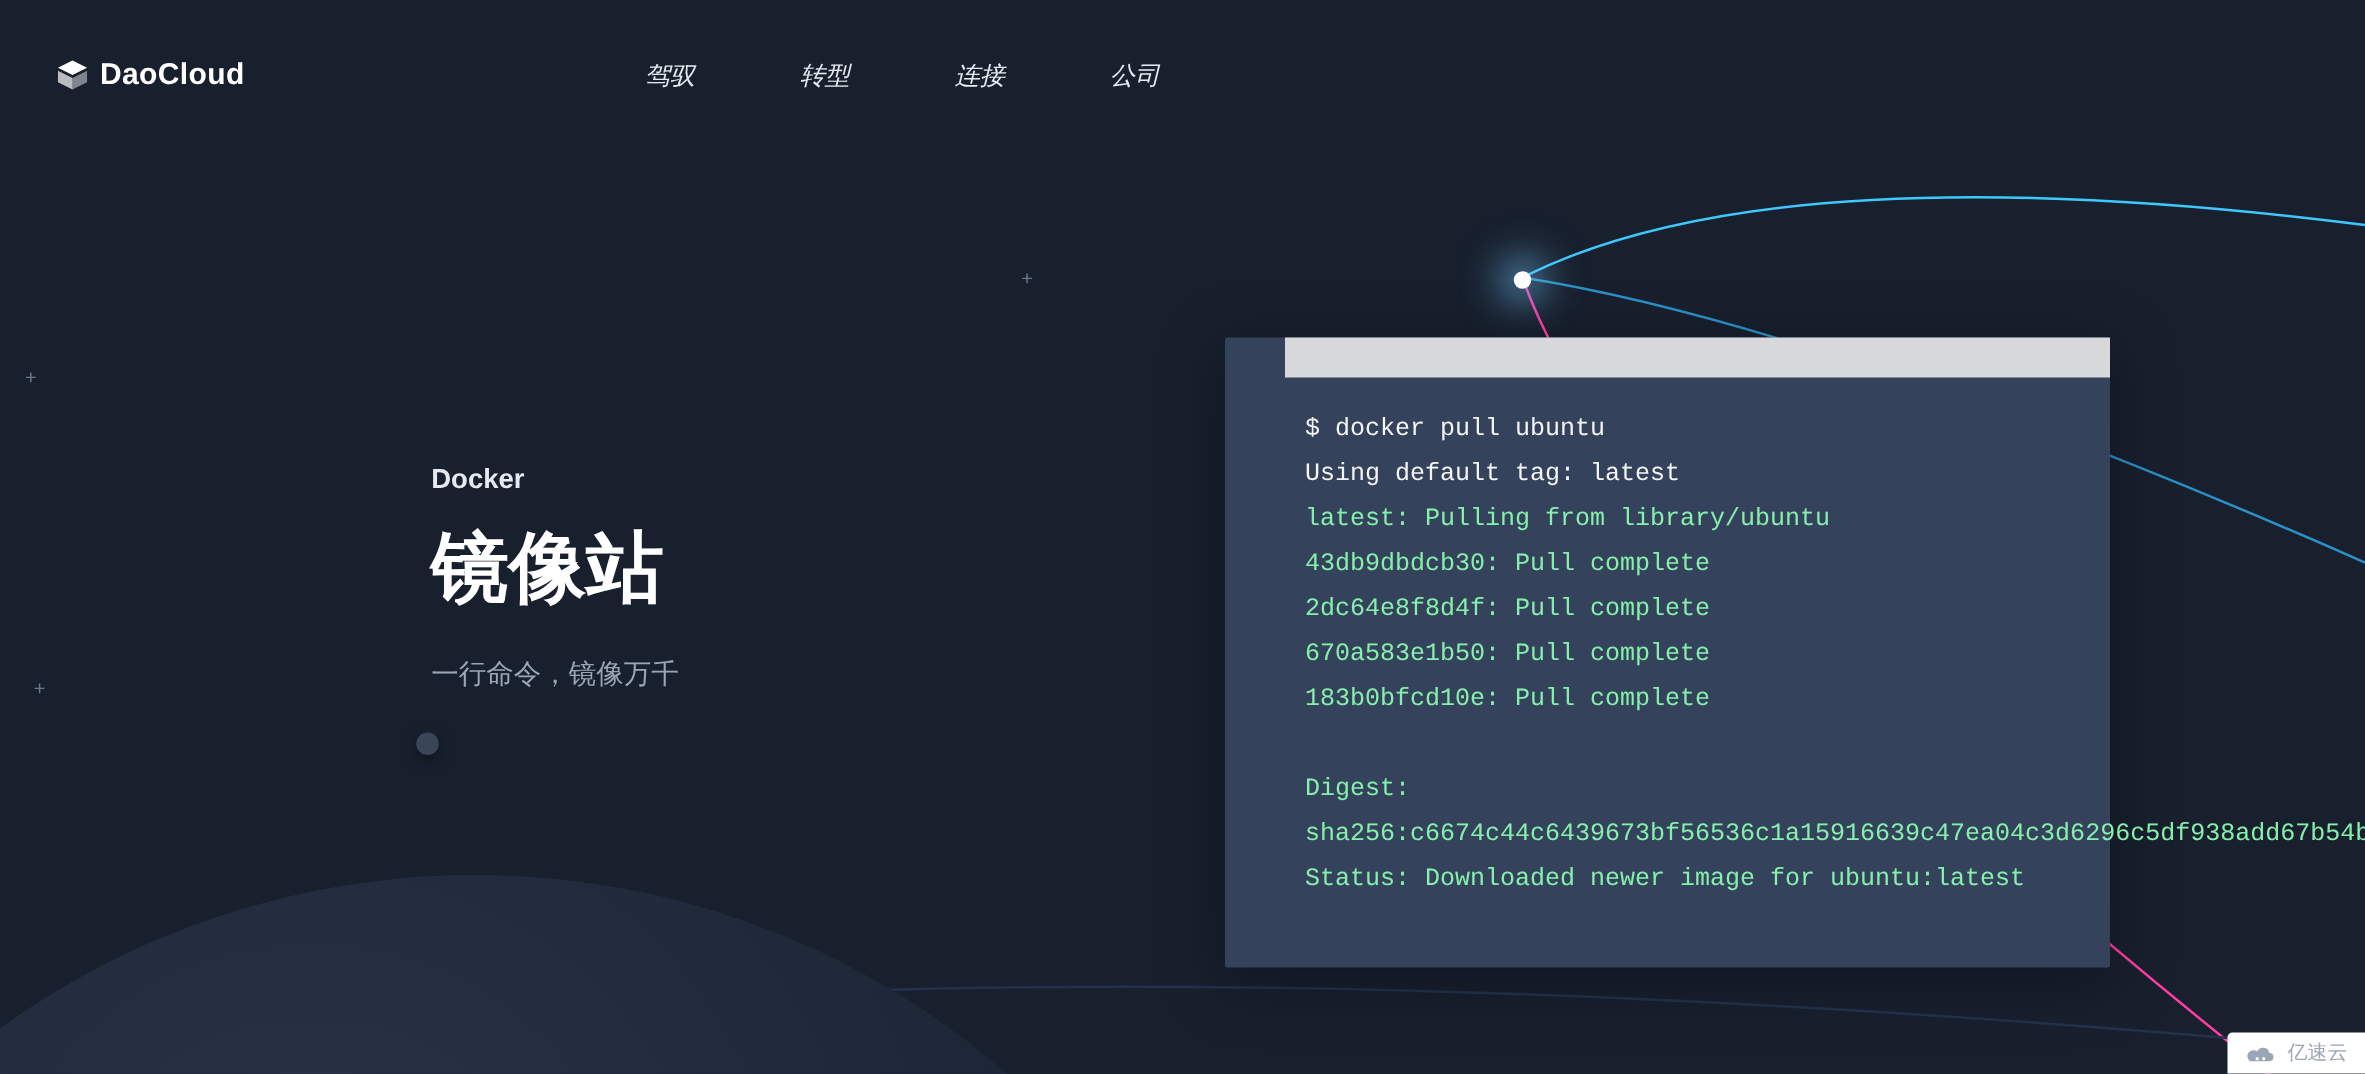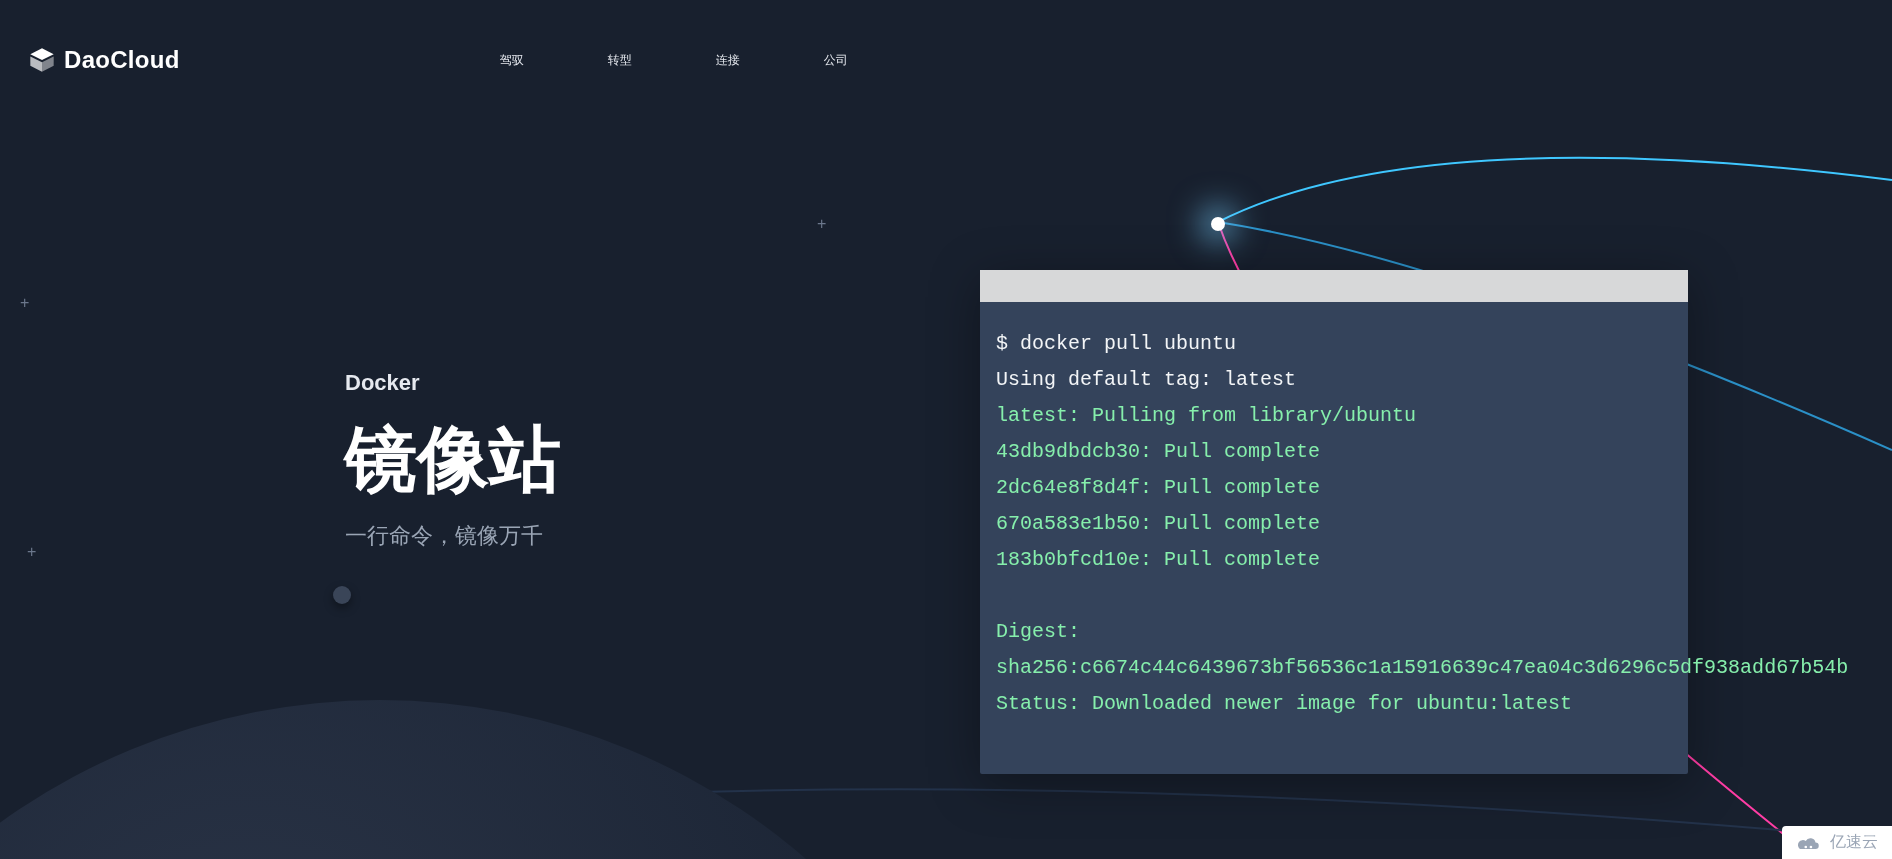--- a/index.html
+++ b/index.html
@@ -9,51 +9,52 @@
     background: #18202e;
     color: #fff;
     font-family: -apple-system, "PingFang SC", "Helvetica Neue", Arial, sans-serif;
     overflow: hidden;
     position: relative;
   }
 
   
   .nav {
     position: absolute;
-    top: 0; left: 0; right: 0;
+    top: 0; left: 16px; right: 0;
     height: 120px;
     display: flex;
     align-items: center;
     padding: 0 48px 0 28px;
   }
   .logo { display: flex; align-items: center; gap: 8px; font-weight: 700; font-size: 24px; letter-spacing: 0.3px; }
   .logo-mark { width: 28px; height: 28px; position: relative; }
   .logo-mark svg { width: 100%; height: 100%; }
   .nav-menu { display: flex; gap: 84px; margin-left: 320px; }
-  .nav-item { font-size: 12px; color: #e6e9ef; cursor: pointer; }
+  .nav-item { font-size: 20px; color: #e6e9ef; cursor: pointer; font-style: italic; }
   .nav-right { margin-left: auto; display: flex; align-items: center; gap: 46px; }
   .btn-signup {
     border: 1.5px solid #9aa5b5; border-radius: 9999px;
     padding: 12px 32px; font-size: 20px; color: #fff; cursor: pointer;
     background: transparent;
   }
   .btn-login { font-size: 20px; color: #e6e9ef; cursor: pointer; }
 
   
   .hero-text { position: absolute; left: 345px; top: 370px; }
   .kicker   { font-size: 22px; font-weight: 600; color: #e6e9ef; margin-bottom: 16px; }
-  .title    { font-size: 72px; font-weight: 700; color: #ffffff; margin-bottom: 13px; }
+  .title    { font-size: 62px; font-weight: 700; color: #ffffff; margin-bottom: 28px; }
   .tagline  { font-size: 22px; color: #9aa5b5; }
 
   
   .term {
     position: absolute; left: 980px; top: 270px; width: 708px;
     background: #34435b;
     border-radius: 2px;
     box-shadow: 0 10px 50px rgba(0,0,0,0.35);
+    padding-left: 48px;
   }
   .term-bar { height: 32px; background: #d7d8d9; }
   .term-body {
     padding: 24px 16px 52px 16px;
     font-family: SFMono-Regular, Menlo, Consolas, "Liberation Mono", monospace;
     font-size: 20px; line-height: 1.8; white-space: pre-wrap;
   }
   .t-bright { color: #f3f5f7; }
   .t-dim    { color: #86efac; }
 

